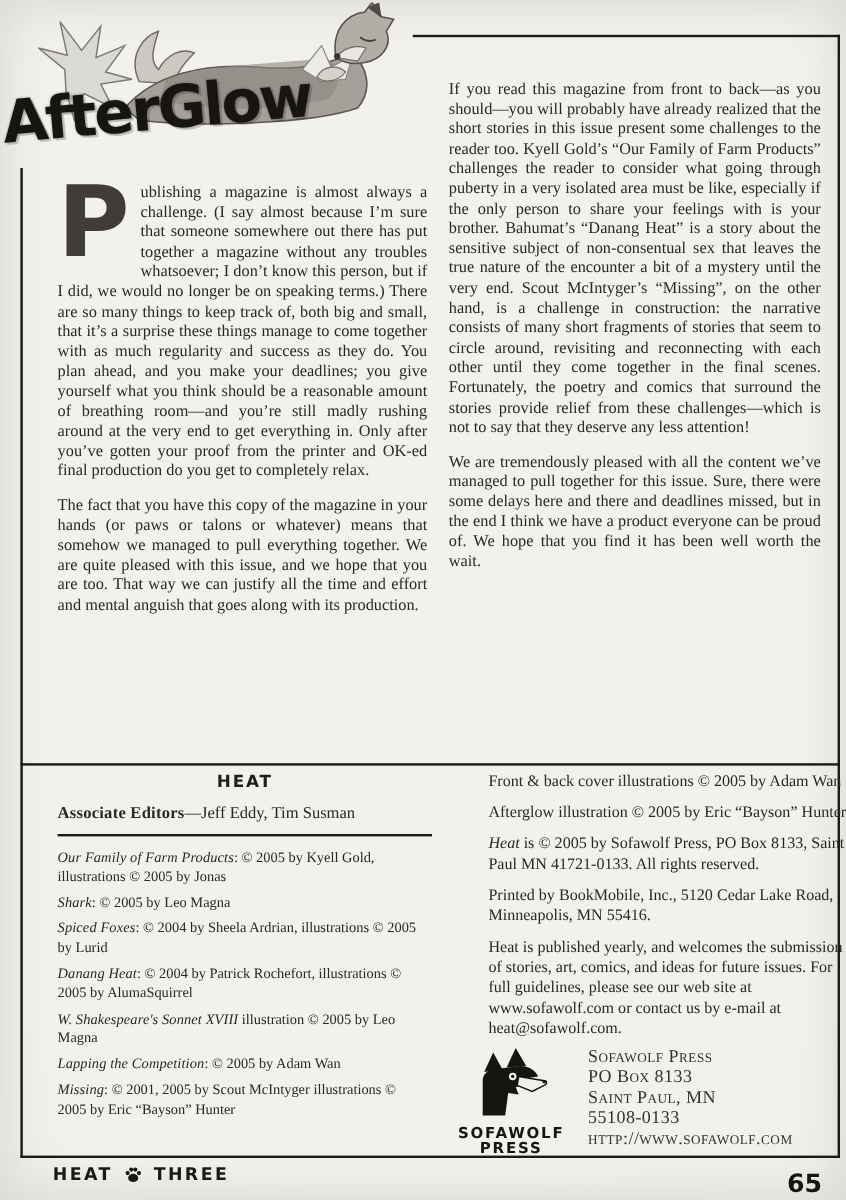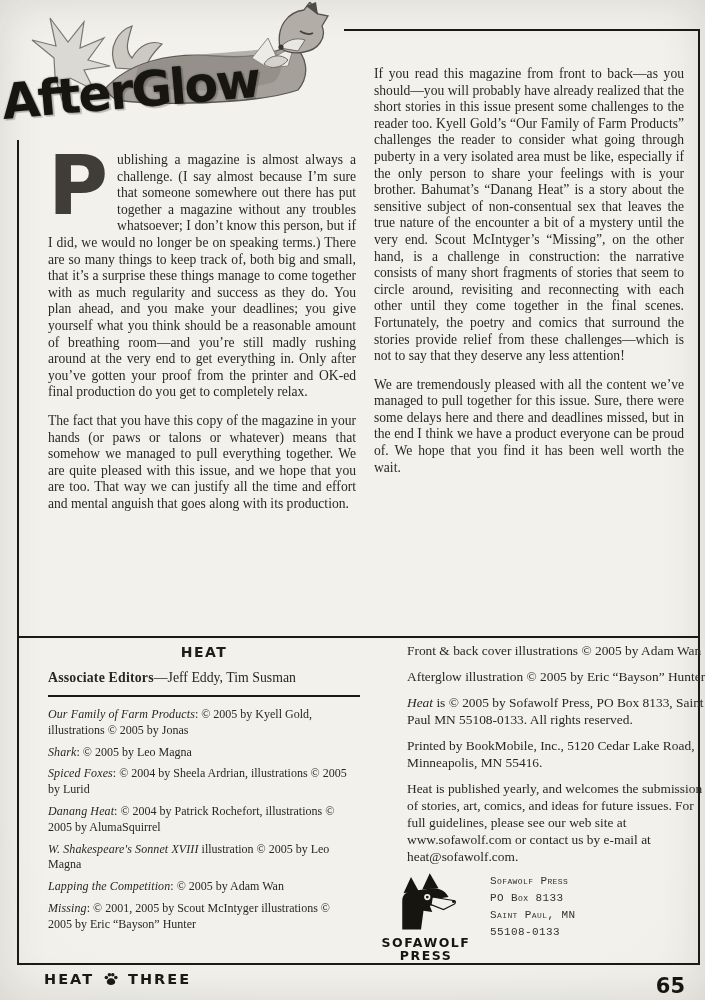--- a/index.html
+++ b/index.html
@@ -51,22 +51,22 @@
   .credits-right p.submissions { width:306px; margin-bottom:0; }
 
   
   .publisher { position:absolute; left:374px; top:872px; width:318px; display:flex; gap:12px; }
   .pub-left { width:104px; text-align:center; flex:none; }
   .pub-name {
     font-family:"DejaVu Sans", sans-serif; font-weight:bold; font-size:12.5px;
     letter-spacing:1.5px; text-transform:uppercase; line-height:13px; color:#17150f;
   }
   .pub-address {
-    font-family:Liberation Mono, monospace; font-variant:small-caps;
-    font-size:11px; line-height:16.9px; letter-spacing:0.4px; color:#34322c; padding-top:1px;
+    font-family:Liberation Serif, serif; font-variant:small-caps;
+    font-size:15px; line-height:16.9px; letter-spacing:0.4px; color:#34322c; padding-top:1px;
   }
 
   
   .footer {
     position:absolute; left:44px; top:971px; display:flex; align-items:center; gap:9px;
     font-family:"DejaVu Sans", sans-serif; font-weight:bold; font-size:14.5px;
     letter-spacing:2px; color:#1b1914;
   }
   .page-num {
     position:absolute; right:20px; top:974px;
@@ -130,21 +130,21 @@
     <p class="copy-entry"><i>Spiced Foxes</i><span>: © 2004 by Sheela Ardrian, illustrations © 2005 by Lurid</span></p>
     <p class="copy-entry"><i>Danang Heat</i><span>: © 2004 by Patrick Rochefort, illustrations © 2005 by AlumaSquirrel</span></p>
     <p class="copy-entry"><i>W. Shakespeare's Sonnet XVIII</i><span> illustration © 2005 by Leo Magna</span></p>
     <p class="copy-entry"><i>Lapping the Competition</i><span>: © 2005 by Adam Wan</span></p>
     <p class="copy-entry"><i>Missing</i><span>: © 2001, 2005 by Scout McIntyger illustrations © 2005 by Eric “Bayson” Hunter</span></p>
   </div>
 
   <div class="credits-right">
     <p>Front &amp; back cover illustrations © 2005 by Adam Wan</p>
     <p>Afterglow illustration © 2005 by Eric “Bayson” Hunter</p>
-    <p><i>Heat</i><span> is © 2005 by Sofawolf Press, PO Box 8133, Saint Paul MN 55108-0133. All rights reserved.</span></p>
+    <p><i>Heat</i><span> is © 2005 by Sofawolf Press, PO Box 8133, Saint Paul MN 41721-0133. All rights reserved.</span></p>
     <p>Printed by BookMobile, Inc., 5120 Cedar Lake Road, Minneapolis, MN 55416.</p>
     <p class="submissions">Heat is published yearly, and welcomes the submission of stories, art, comics, and ideas for future issues. For full guidelines, please see our web site at www.sofawolf.com or contact us by e-mail at heat@sofawolf.com.</p>
   </div>
 
   <div class="publisher">
     <div class="pub-left">
       <svg width="86" height="60" viewBox="0 0 100 96">
         <polygon points="26,8 38,30 14,34" fill="#17150f"></polygon>
         <polygon points="56,2 70,26 44,28" fill="#17150f"></polygon>
         <path d="M12,92 L12,46 C12,36 20,30 30,30 L62,26 C74,26 82,32 86,40 L60,44 L70,52 L56,54 L60,64 L46,62 L42,92 Z" fill="#17150f"></path>
@@ -154,20 +154,21 @@
         <circle cx="94" cy="47" r="2.4" fill="#17150f"></circle>
       </svg>
       <div class="pub-name">Sofawolf</div>
       <div class="pub-name">Press</div>
     </div>
     <div class="pub-address">
       <div>Sofawolf Press</div>
       <div>PO Box 8133</div>
       <div>Saint Paul, MN</div>
       <div>55108-0133</div>
+      <div>http://www.sofawolf.com</div>
     </div>
   </div>
 
   <div class="footer">
     <span>HEAT</span>
     <svg width="16" height="16" viewBox="0 0 20 20">
       <circle cx="4.2" cy="8.2" r="2.2" fill="#1b1914"></circle>
       <circle cx="8" cy="4.6" r="2.2" fill="#1b1914"></circle>
       <circle cx="12.2" cy="4.6" r="2.2" fill="#1b1914"></circle>
       <circle cx="16" cy="8.2" r="2.2" fill="#1b1914"></circle>

